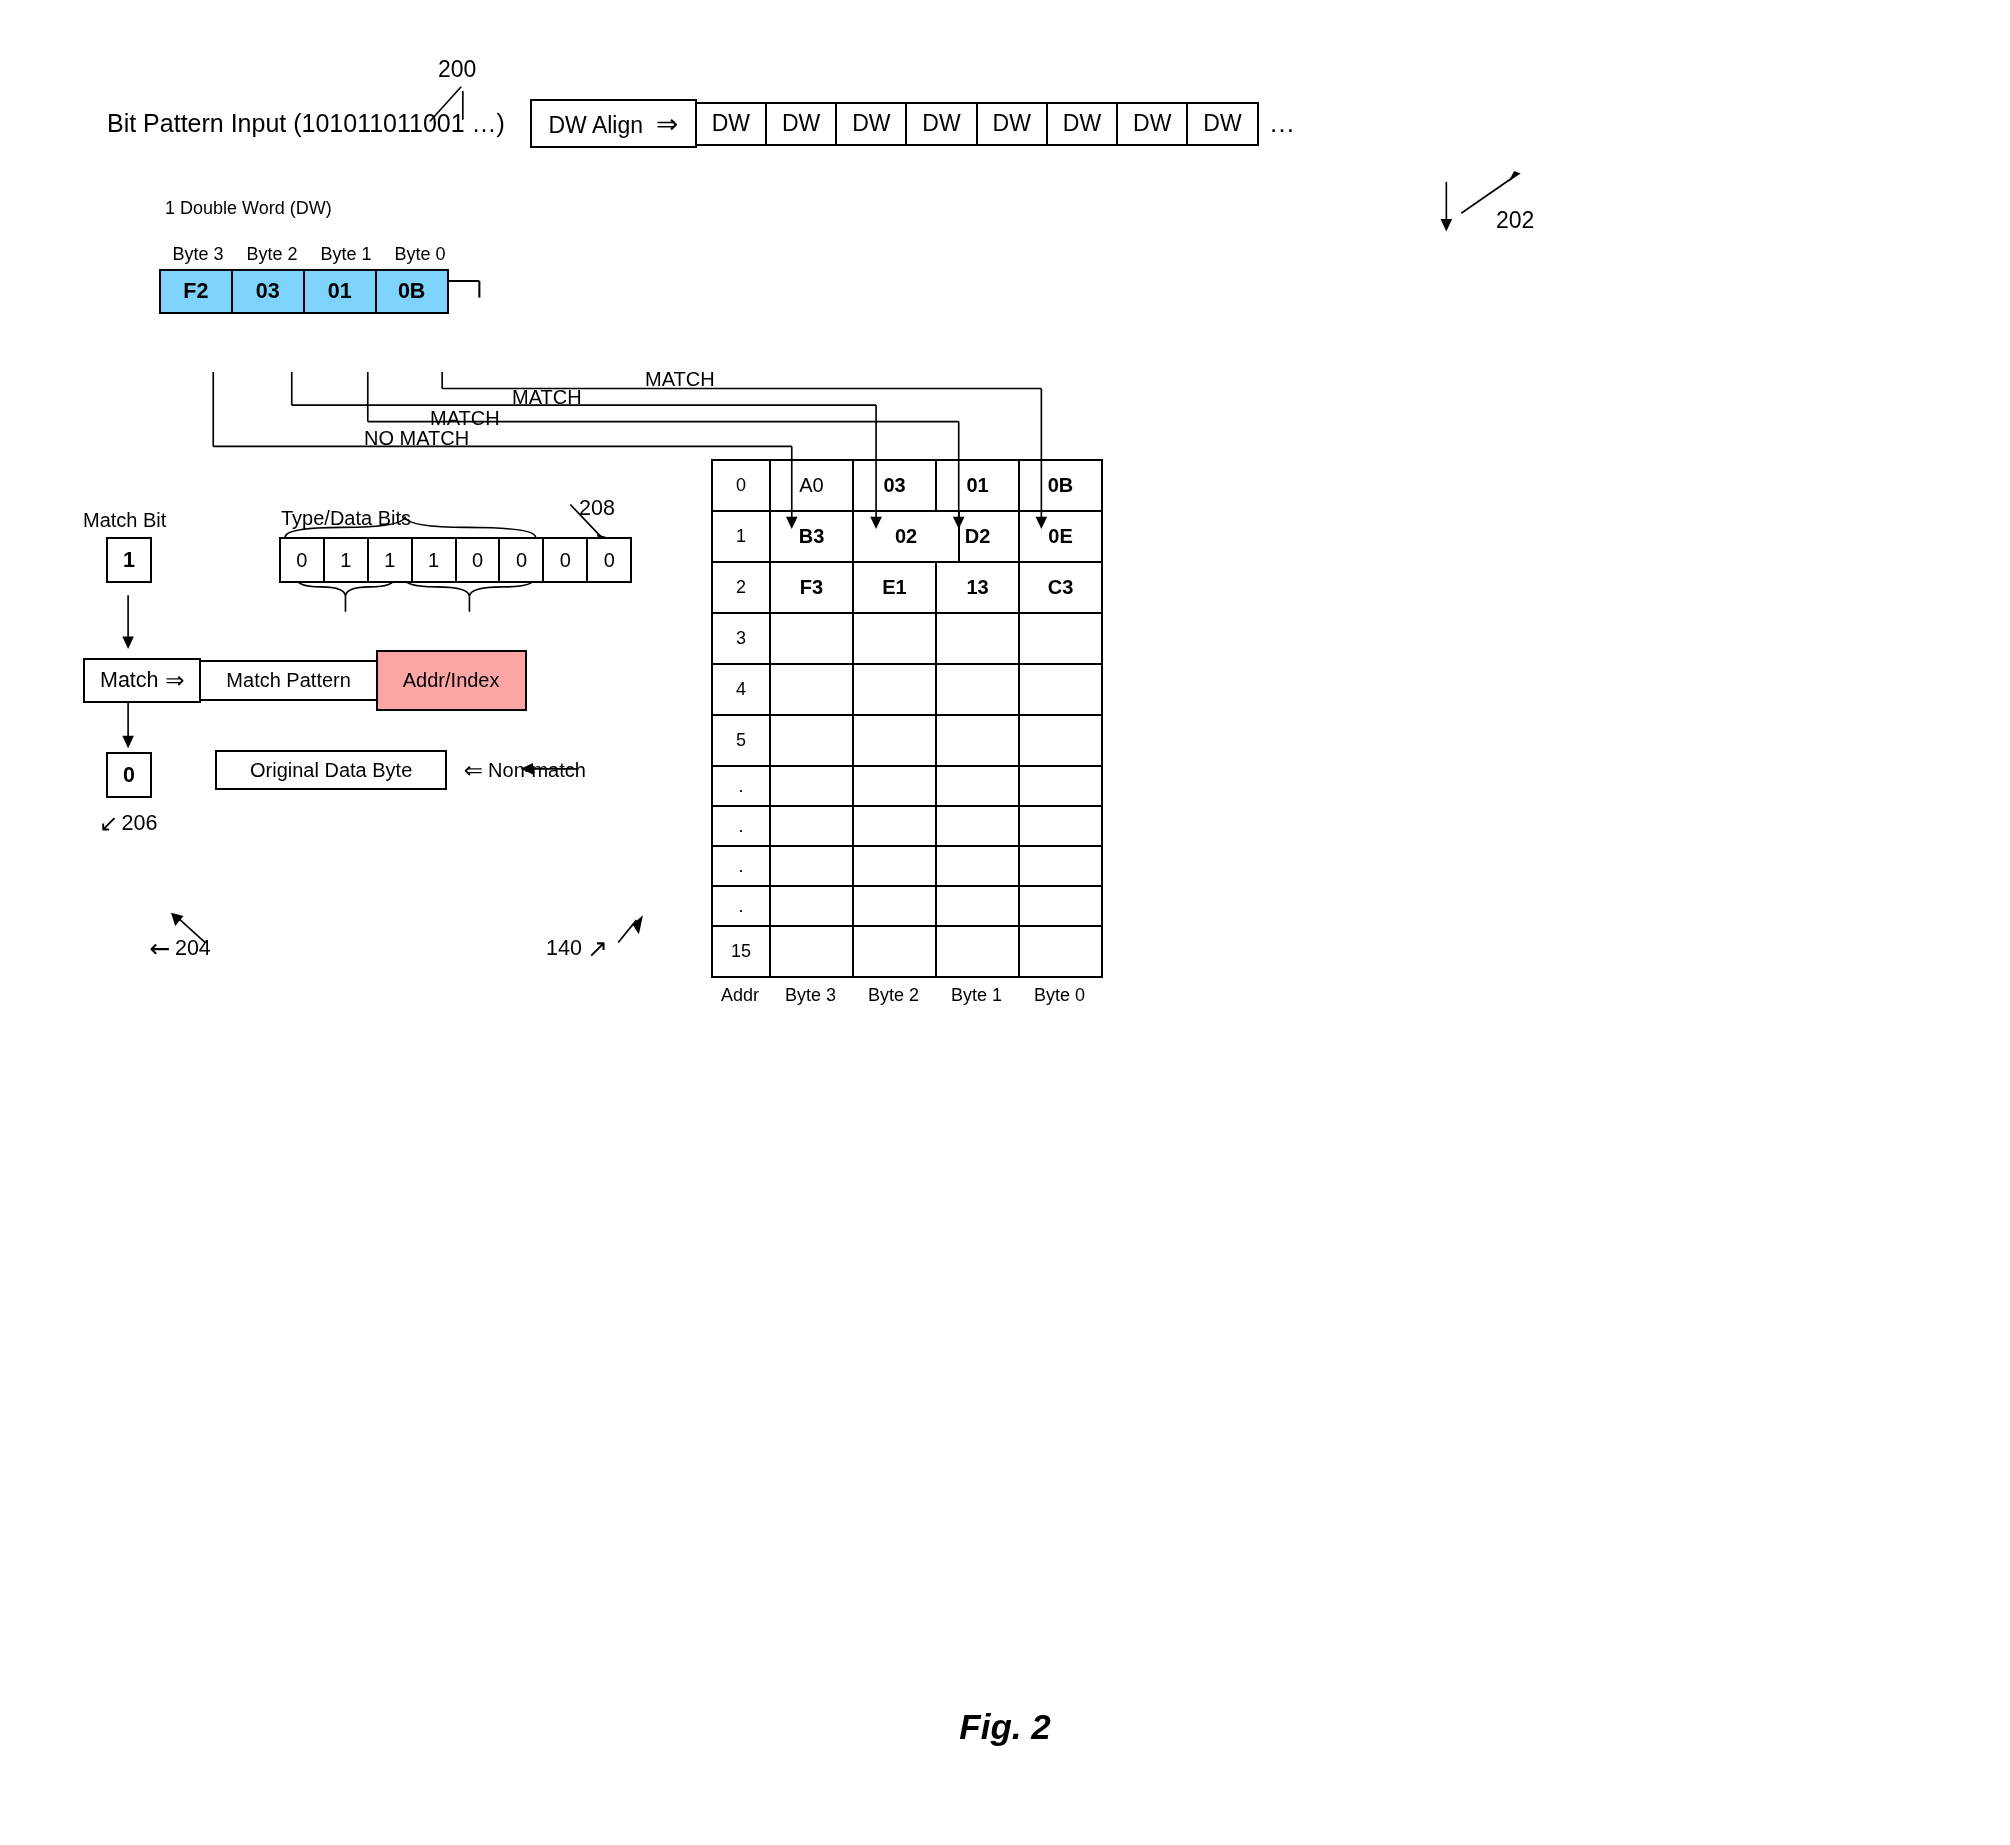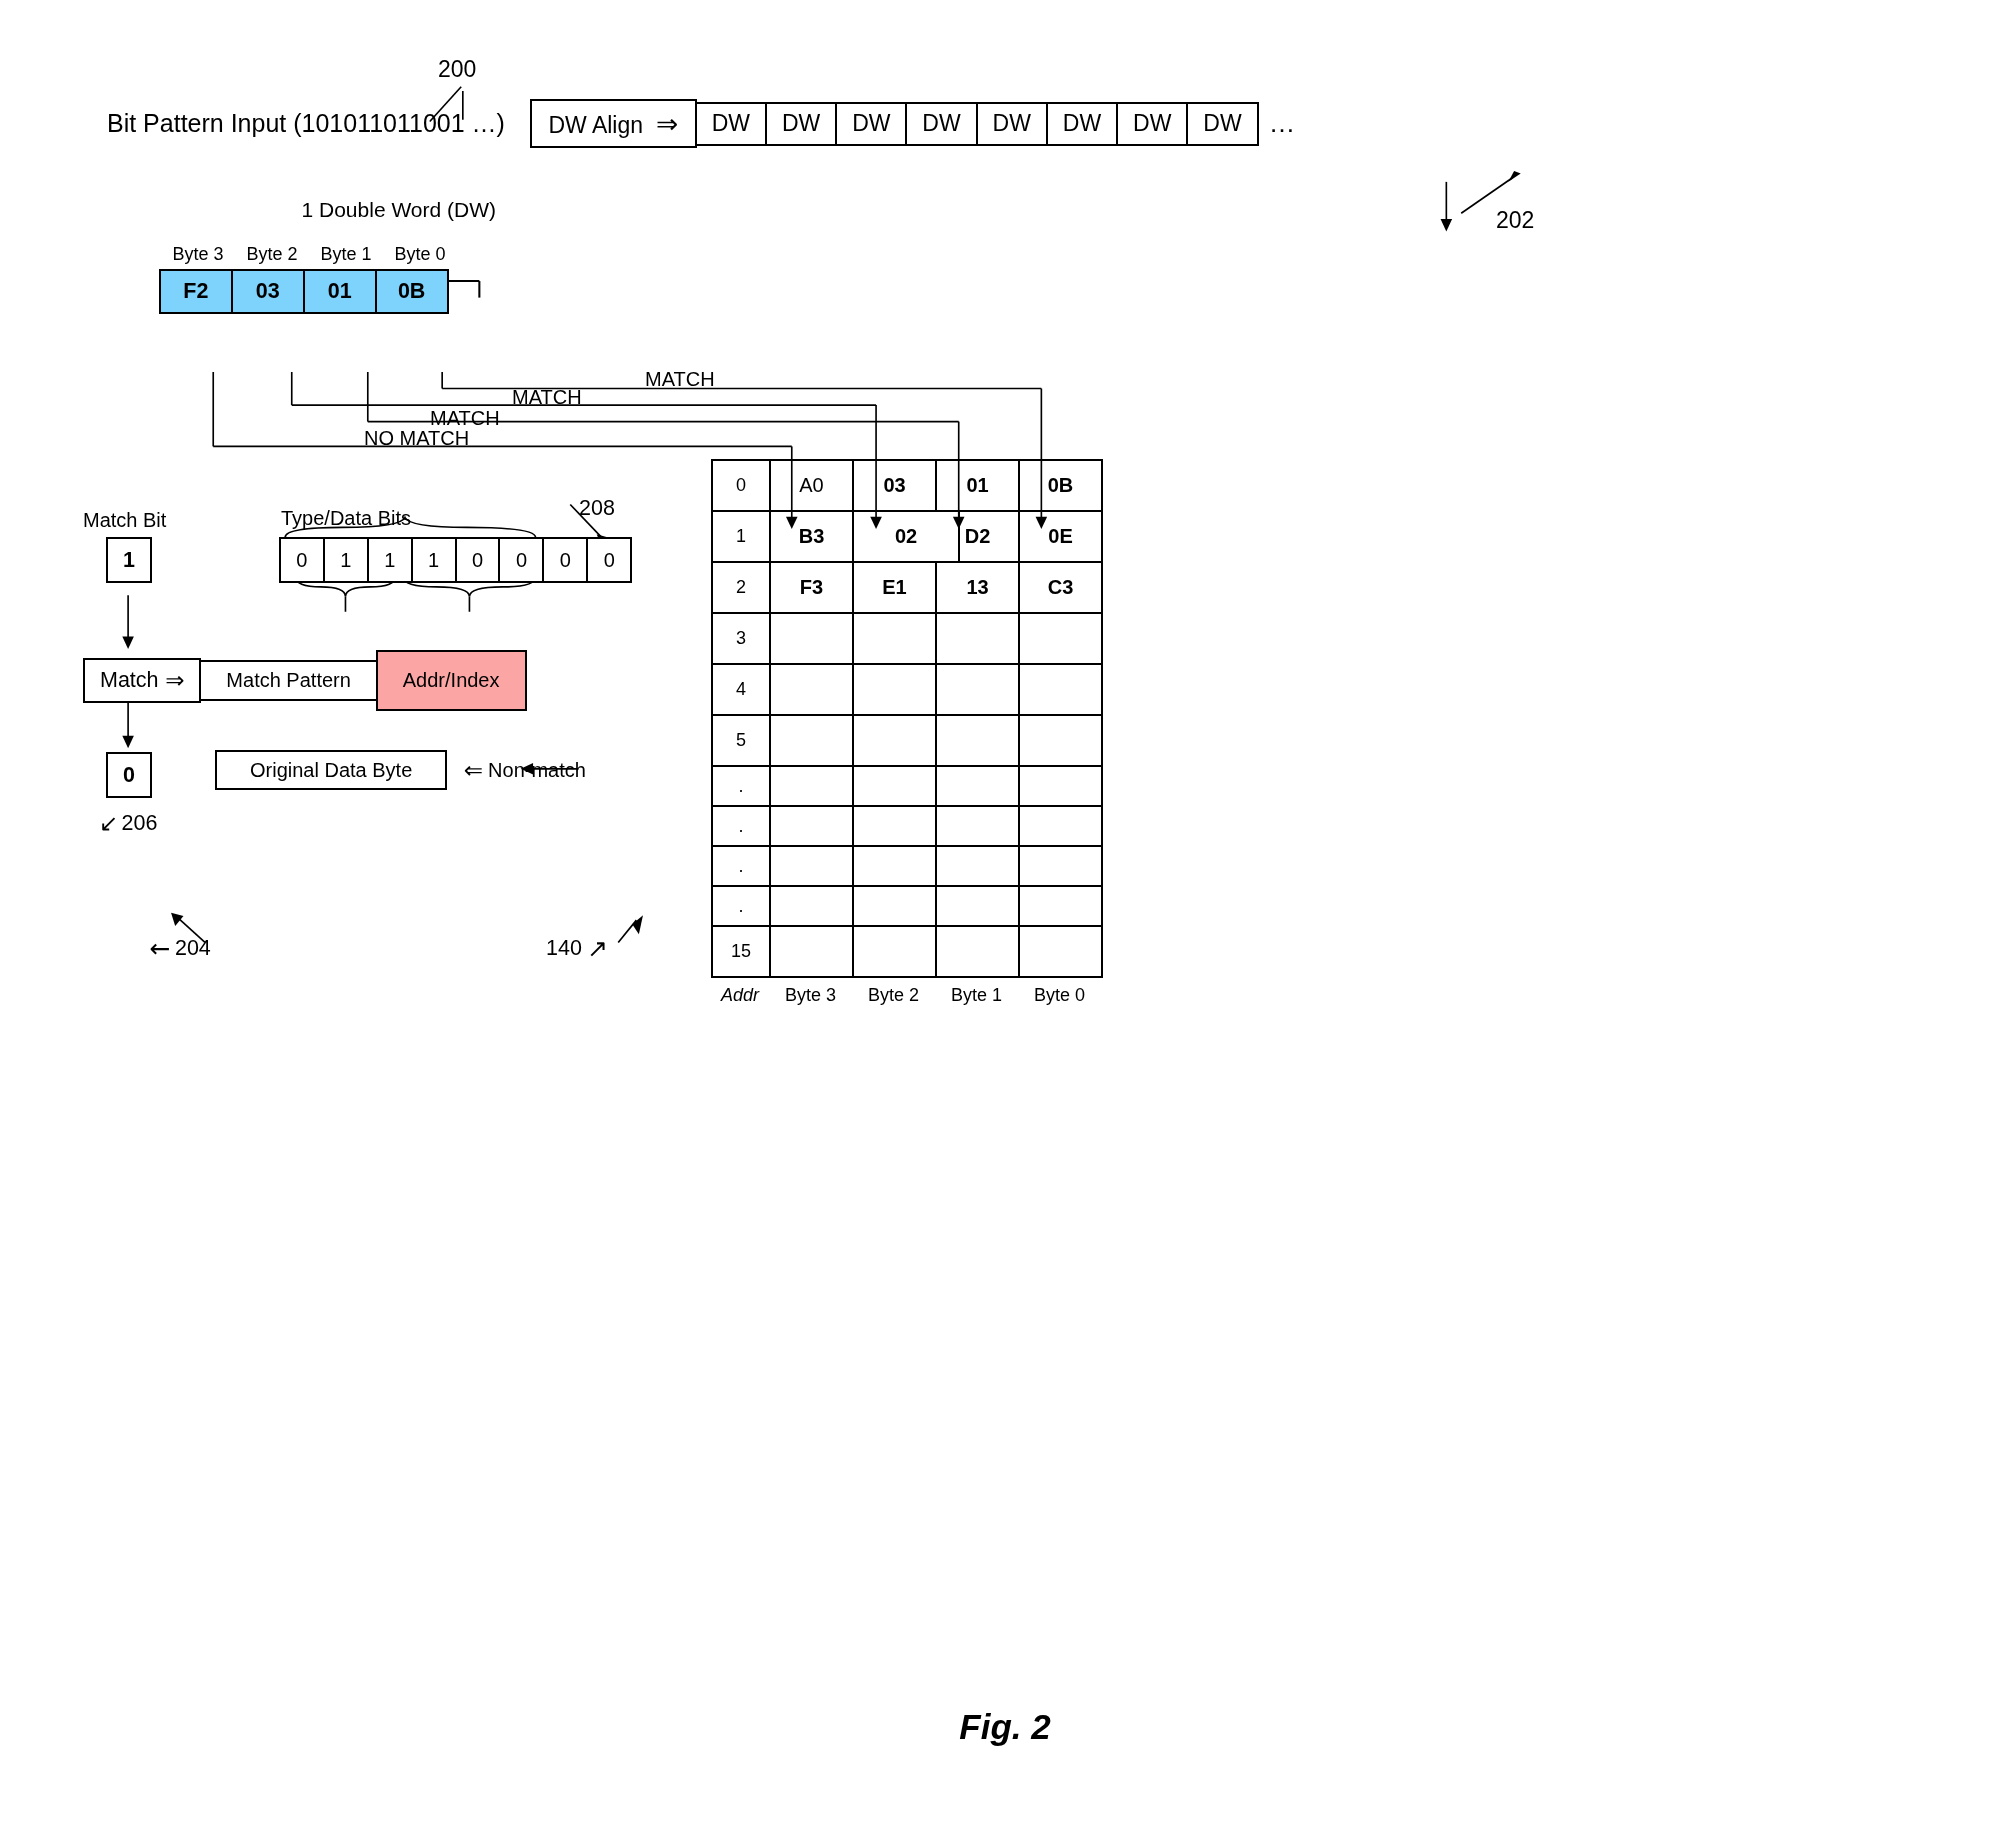--- a/index.html
+++ b/index.html
@@ -229,21 +229,21 @@
       <div class="dw-box">DW</div>
       <div class="dw-box">DW</div>
       <div class="dw-box">DW</div>
       <div class="dw-box">DW</div>
       <span class="ellipsis">…</span>
     </div>
   </div>
 
   <div style="position:absolute; top:207px; left:1496px; font-size:23px;text-align:right;">202</div>
 
-  <div style="position:absolute; top:198px; left:165px; font-size:21px; text-align:right; width:331px;">1 Double Word (DW)</div>
+  <div style="position:absolute; top:198px; left:165px; font-size:18px; text-align:left; width:331px;">1 Double Word (DW)</div>
 
   <div style="position:absolute; top:244px; left:161px; display:flex; gap:0;">
     <div style="width:74px; text-align:center; font-size:18px;">Byte 3</div>
     <div style="width:74px; text-align:center; font-size:18px;">Byte 2</div>
     <div style="width:74px; text-align:center; font-size:18px;">Byte 1</div>
     <div style="width:74px; text-align:center; font-size:18px;">Byte 0</div>
   </div>
 
   <div style="position:absolute; top:269px; left:161px; display:flex;">
     <div class="dw-byte-box">F2</div>
@@ -392,21 +392,21 @@
       <div style="border-right:2.1px solid #000; border-bottom:2.1px solid #000; width:83px; height:40px;"></div>
 
       <div style="border-right:2.1px solid #000; border-bottom:2.1px solid #000; width:58px; height:51px; display:flex; align-items:center; justify-content:center; font-size:18px;">15</div>
       <div style="border-right:2.1px solid #000; border-bottom:2.1px solid #000; width:83px; height:51px;"></div>
       <div style="border-right:2.1px solid #000; border-bottom:2.1px solid #000; width:83px; height:51px;"></div>
       <div style="border-right:2.1px solid #000; border-bottom:2.1px solid #000; width:83px; height:51px;"></div>
       <div style="border-right:2.1px solid #000; border-bottom:2.1px solid #000; width:83px; height:51px;"></div>
     </div>
 
     <div style="display:flex; margin-top:6.6px;">
-      <div style="width:58px; text-align:center; font-size:18px;font-style:italic;">Addr</div>
+      <div style="width:58px; text-align:center; font-size:18px;">Addr</div>
       <div style="width:83px; text-align:center; font-size:18px;">Byte 3</div>
       <div style="width:83px; text-align:center; font-size:18px;">Byte 2</div>
       <div style="width:83px; text-align:center; font-size:18px;">Byte 1</div>
       <div style="width:83px; text-align:center; font-size:18px;">Byte 0</div>
     </div>
   </div>
 
   <div class="fig-caption">Fig. 2</div>
 
 </div>

